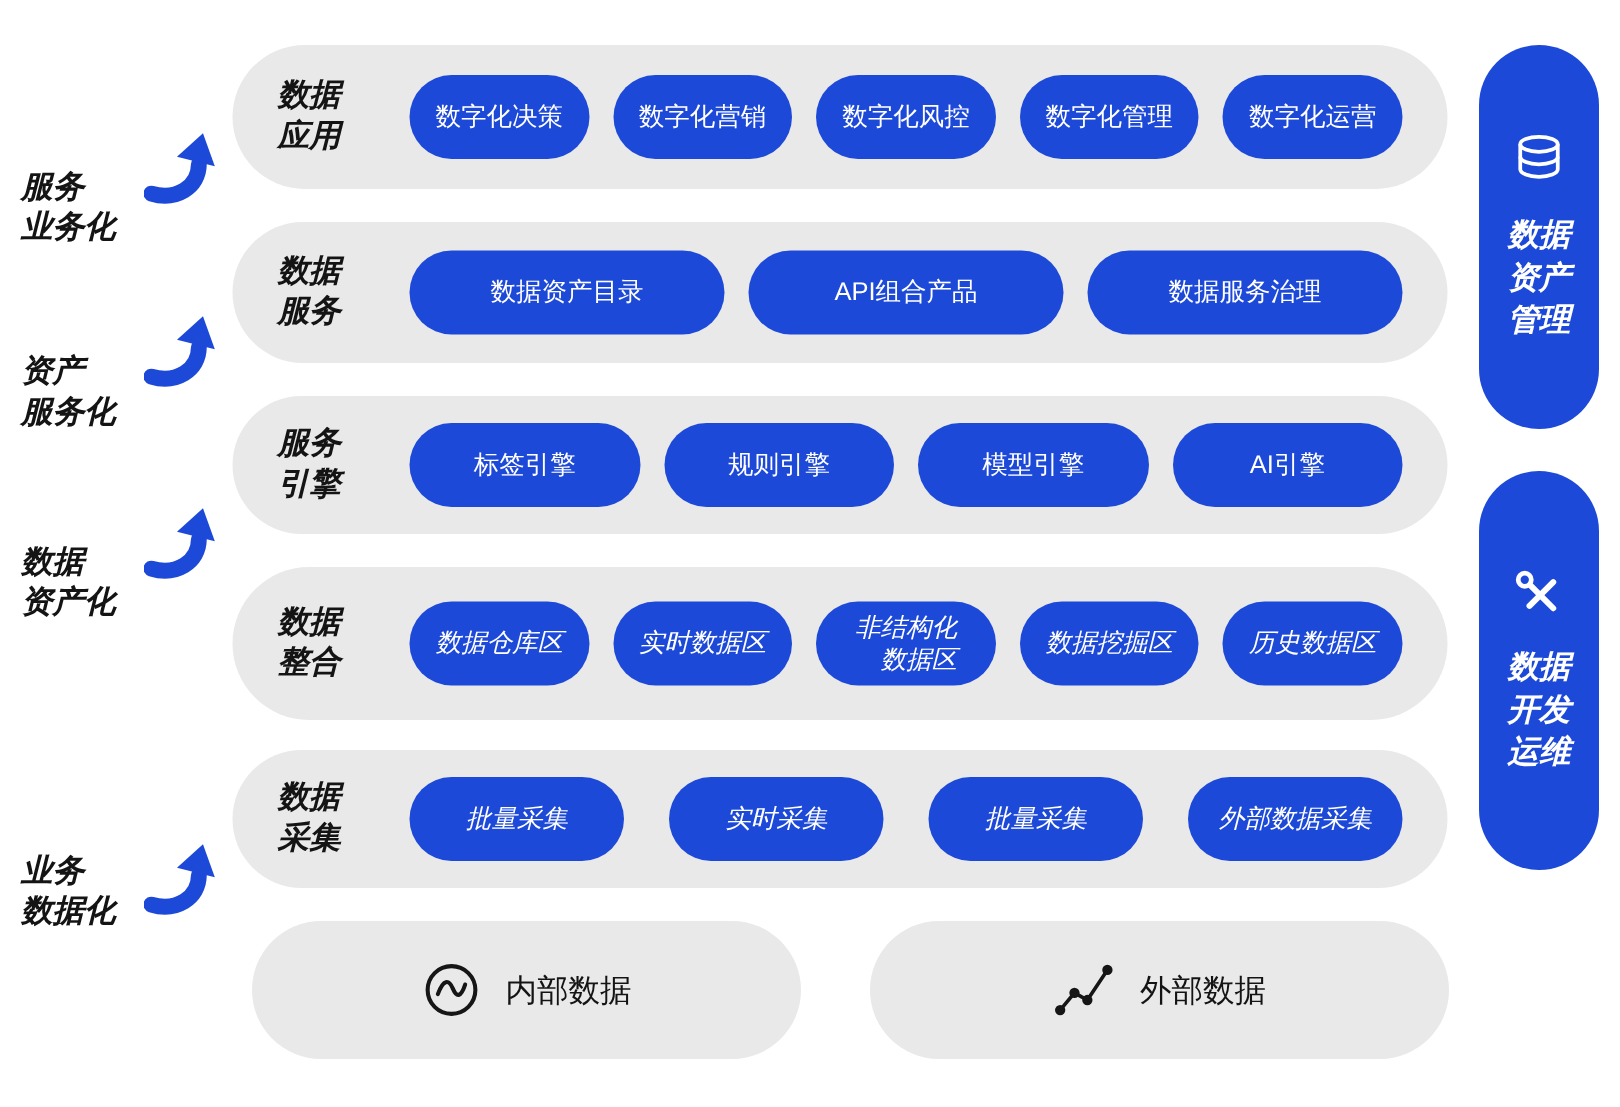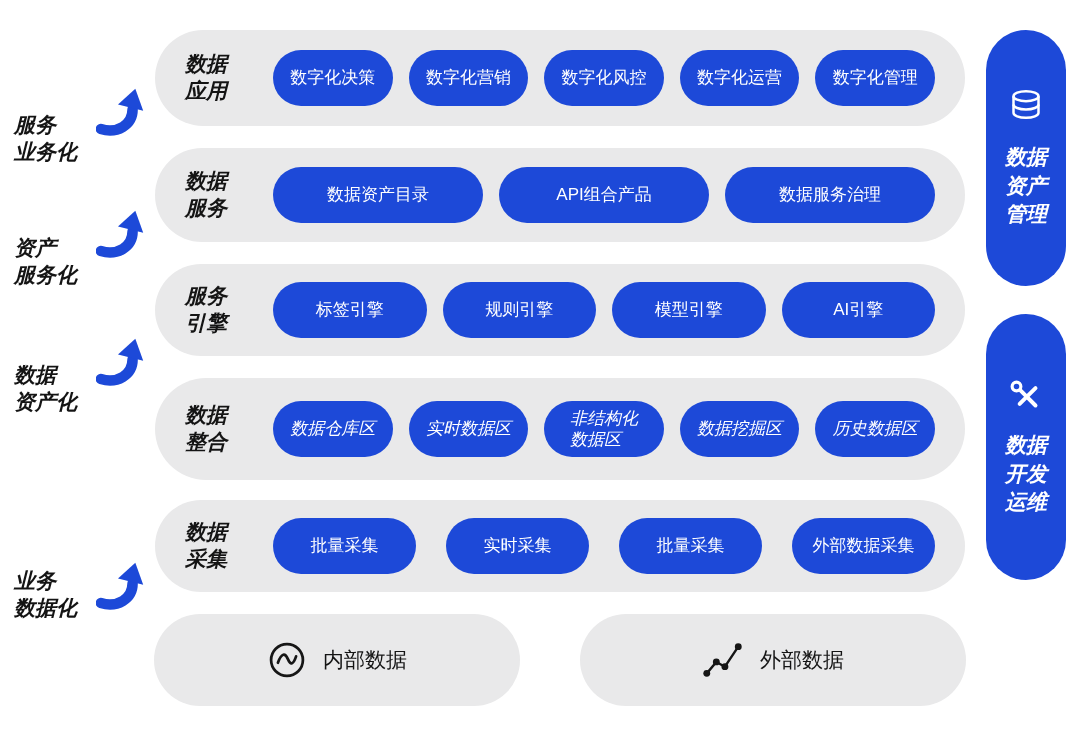--- a/index.html
+++ b/index.html
@@ -10,24 +10,24 @@
   .flow-label { position:absolute; left:14px; width:100px; font-size:21px; font-weight:bold;
                 color:#141414; line-height:1.28; }
   .flow-arrow { position:absolute; left:96px; width:52px; height:52px; }
 
   
   .row { position:absolute; left:155px; width:810px; background:#e9e9ea; border-radius:52px;
          display:flex; align-items:center; padding:0 30px; }
   .row-label { width:74px; margin-right:14px; font-size:21px; font-weight:bold; color:#141414;
                line-height:1.28; flex:none; }
   .pills { flex:1; display:flex; gap:16px; align-items:center; }
-  .row-collection .pills { gap:30px; }
+  .row-collection .pills { gap:30px;font-style:italic; }
   .pill { flex:1; min-height:56px; background:#1d49d8; color:#ffffff; border-radius:30px;
           display:flex; align-items:center; justify-content:center; font-size:17px;
-          text-align:left; padding:7px 8px; line-height:1.25; }
+          text-align:right; padding:7px 8px; line-height:1.25; }
 
   
   .source-pill { position:absolute; top:614px; height:92px; background:#e9e9ea; border-radius:46px;
                  display:flex; align-items:center; justify-content:center; gap:16px; }
   .src-icon { display:flex; align-items:center; }
   .src-label { font-size:21px; color:#141414; font-weight:500; }
 
   
   .side-panel { position:absolute; left:986px; width:80px; background:#1d49d8; border-radius:40px;
                 display:flex; flex-direction:column; align-items:center; justify-content:center;
@@ -75,22 +75,22 @@
   <div class="flow-label preline" style="top:568px">业务
 数据化</div>
 
   <div class="row" style="top:30px;height:96px">
     <div class="row-label preline">数据
 应用</div>
     <div class="pills">
       <div class="pill">数字化决策</div>
       <div class="pill">数字化营销</div>
       <div class="pill">数字化风控</div>
+      <div class="pill">数字化管理</div>
       <div class="pill">数字化运营</div>
-      <div class="pill">数字化管理</div>
     </div>
   </div>
 
   <div class="row" style="top:148px;height:94px">
     <div class="row-label preline">数据
 服务</div>
     <div class="pills">
       <div class="pill">数据资产目录</div>
       <div class="pill">API组合产品</div>
       <div class="pill">数据服务治理</div>
@@ -125,21 +125,21 @@
     <div class="row-label preline">数据
 采集</div>
     <div class="pills">
       <div class="pill">批量采集</div>
       <div class="pill">实时采集</div>
       <div class="pill">批量采集</div>
       <div class="pill">外部数据采集</div>
     </div>
   </div>
 
-  <div class="source-pill" style="left:154px;width:366px">
+  <div class="source-pill" style="left:168px;width:366px">
     <span class="src-icon">
       <svg viewBox="0 0 44 44" width="40" height="40">
         <circle cx="22" cy="22" r="17.5" fill="none" stroke="#161616" stroke-width="3"></circle>
         <path d="M12 25 C 16 14, 20 14, 23 21 C 26 28, 29 27, 32 18" fill="none" stroke="#161616" stroke-width="3" stroke-linecap="round"></path>
       </svg>
     </span>
     <span class="src-label">内部数据</span>
   </div>
 
   <div class="source-pill" style="left:580px;width:386px">

